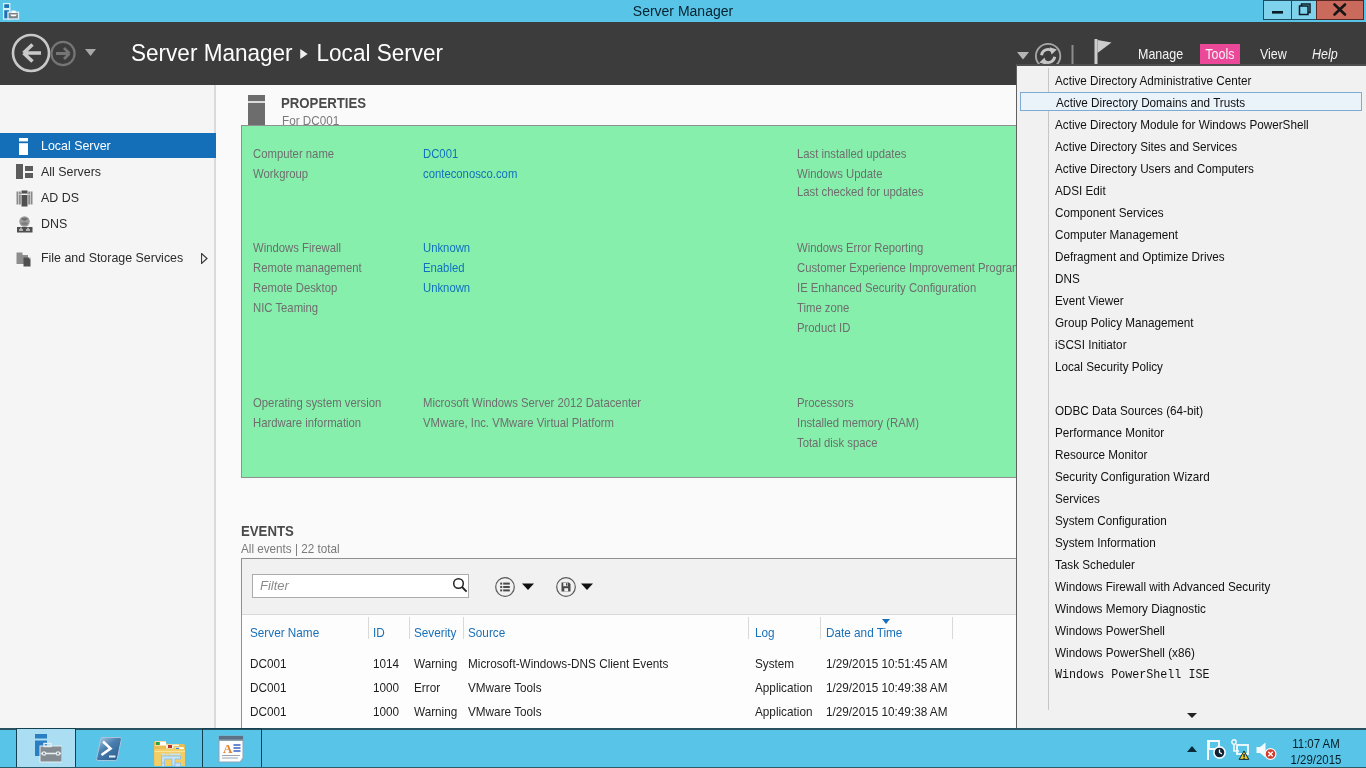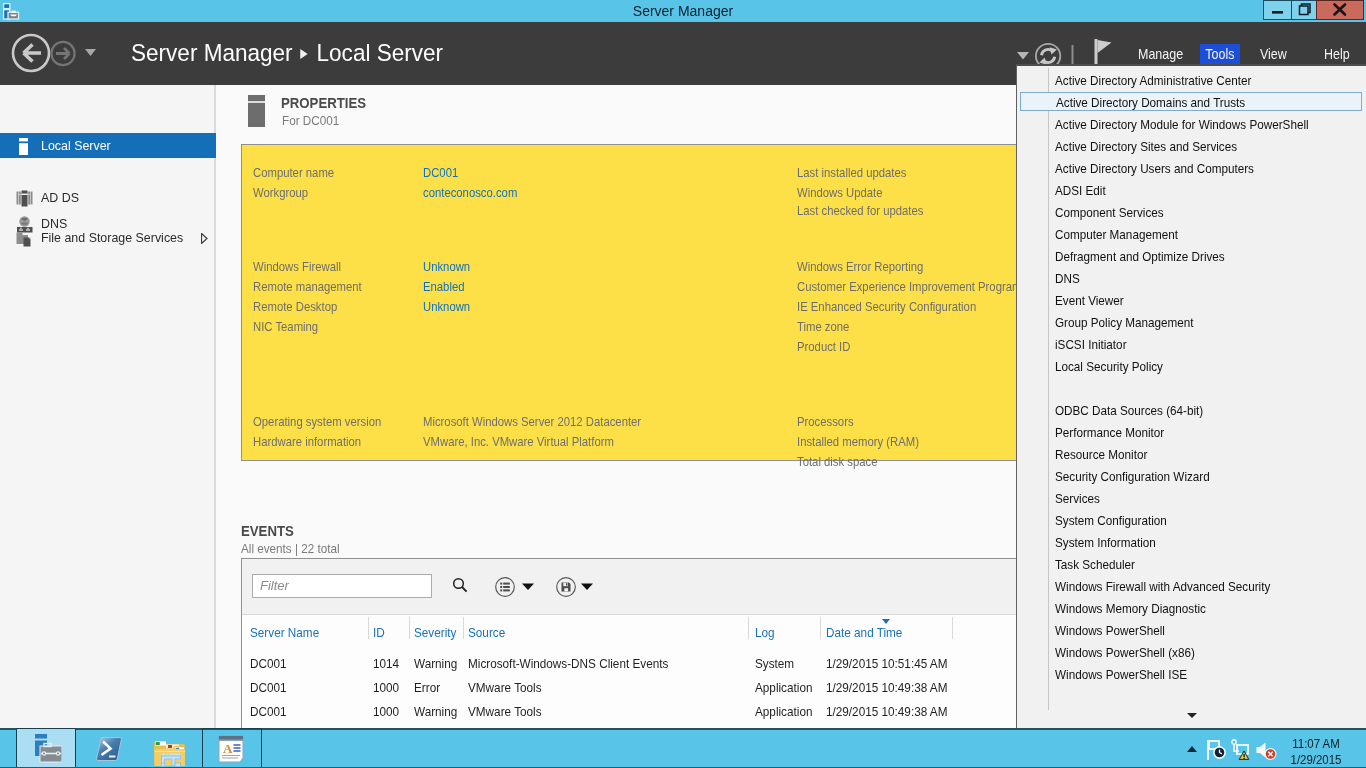--- a/index.html
+++ b/index.html
@@ -15,48 +15,48 @@
   #btnmax { left:1291px; width:26px; background:#7fd2ec; }
   #btnclose { left:1316px; width:48px; background:#c96a5d; border-color:#5a2420; }
 
   
   #toolbar { left:0; top:22px; width:1366px; height:63px; background:#3c3c3c; }
   #crumb { left:131px; top:17px; font-size:24.5px; color:#fdfdfd; transform:scaleX(0.92); transform-origin:0 50%; }
   .crumbsep { display:inline-block; width:0; height:0; border-left:8px solid #efefef; border-top:5px solid transparent; border-bottom:5px solid transparent; margin:0 10px 2px 8px; }
   #menuitems { top:24px; left:1120px; font-size:14.5px; color:#f4f4f4; }
   .mi { position:absolute; top:0; }
   .mtx { display:inline-block; transform:scaleX(0.86); transform-origin:0 50%; white-space:nowrap; }
-  #toolsbtn { left:80px; top:-2px; width:40px; height:20px; background:#1d4ed8; text-align:center; line-height:20px; }
+  #toolsbtn { left:80px; top:-2px; width:40px; height:20px; background:#ec4899; text-align:center; line-height:20px; }
 
   
   #sidebar { left:0; top:85px; width:216px; height:643px; background:#f5f5f5; border-right:2px solid #dadada; }
   .navitem { position:absolute; left:0; width:216px; height:26px; font-size:13.5px; color:#2b2b2b; line-height:26px; }
   .navitem .lbl { position:absolute; left:41px; top:0; transform:scaleX(0.92); transform-origin:0 50%; white-space:nowrap; }
   .navitem .ic { position:absolute; left:16px; top:5px; width:17px; height:17px; }
   #nav-local { background:#156fb8; color:#ffffff; height:25px; line-height:25px; }
 
   
   #content { left:218px; top:85px; width:1148px; height:643px; background:#fafafa; }
 
   
   #prop-icon { left:30px; top:10px; width:17px; height:32px; background:#6d6d6d; }
   #prop-icon:before { content:""; position:absolute; left:0; top:6px; width:17px; height:2px; background:#f0f0f0; opacity:.85;}
   #prop-title { left:63px; top:9px; font-size:15px; font-weight:bold; color:#4a4a4a; transform:scaleX(0.88); transform-origin:0 50%; }
   #prop-sub { left:64px; top:28px; font-size:13px; color:#7a7a7a; transform:scaleX(0.9); transform-origin:0 50%; }
-  #prop-panel { left:23px; top:59px; width:1125px; height:317px; background:#fde047; border:1px solid #909090; border-right:none; }
+  #prop-panel { left:23px; top:40px; width:1125px; height:353px; background:#86efac; border:1px solid #909090; border-right:none; }
   .plabel { position:absolute; font-size:13px; color:#6e6e6e; white-space:nowrap; transform:scaleX(0.87); transform-origin:0 50%; }
   .pval { position:absolute; font-size:13px; color:#1271bd; white-space:nowrap; transform:scaleX(0.87); transform-origin:0 50%; }
   .pvalg { position:absolute; font-size:13px; color:#6f6f6f; white-space:nowrap; transform:scaleX(0.87); transform-origin:0 50%; }
 
   
   #ev-title { left:23px; top:437px; font-size:15px; font-weight:bold; color:#4a4a4a; transform:scaleX(0.88); transform-origin:0 50%; }
   #ev-sub { left:23px; top:456px; font-size:13px; color:#7a7a7a; transform:scaleX(0.9); transform-origin:0 50%; }
   #ev-panel { left:23px; top:473px; width:1125px; height:170px; background:#fdfdfd; border:1px solid #909090; border-right:none; border-bottom:none;}
   #ev-toolbar { left:0; top:0; width:1125px; height:56px; background:#f1f1f1; border-bottom:1px solid #d9d9d9; }
-  #filter { left:10px; top:15px; width:180px; height:24px; background:#ffffff; border:1px solid #ababab; font-style:italic; color:#8a8a8a; font-size:13px; line-height:22px; padding-left:7px; }
+  #filter { left:10px; top:15px; width:217px; height:24px; background:#ffffff; border:1px solid #ababab; font-style:italic; color:#8a8a8a; font-size:13px; line-height:22px; padding-left:7px; }
   .evh { position:absolute; top:10px; font-size:13.5px; color:#1a70b8; white-space:nowrap; transform:scaleX(0.87); transform-origin:0 50%; }
   .evc { position:absolute; font-size:13.5px; color:#1f1f1f; white-space:nowrap; transform:scaleX(0.87); transform-origin:0 50%; }
   .colsep { position:absolute; top:1px; width:1px; height:22px; background:#d9d9d9; }
 
   
   #menu { left:1016px; top:64px; width:350px; height:664px; background:#f1f1f1; border-left:1px solid #606060; border-top:2px solid #4e4e4e; }
   #gutter { left:31px; top:2px; width:1px; height:642px; background:#c6c6c6; }
   .tmi { position:absolute; left:3px; width:344px; height:22px; font-size:13px; color:#111; line-height:22px; }
   .tmi span { position:absolute; left:35px; transform:scaleX(0.9); transform-origin:0 50%; white-space:nowrap; }
   #tmi-hl { background:#eaf2fa; border:1px solid #7fabd2; height:19px !important; line-height:19px !important; width:342px; }
@@ -121,21 +121,21 @@
       </g>
     </g>
     <rect x="57.5" y="9" width="2" height="21" fill="#8c8c8c"></rect>
     <rect x="80.5" y="3" width="3" height="26" fill="#cdcdcd"></rect>
     <path d="M83.5 4 L97.5 6.5 L83.5 17 Z" fill="#cdcdcd"></path>
   </svg>
   <div id="menuitems" class="abs" style="position:absolute;">
     <div class="mi" style="left:18px;"><span class="mtx">Manage</span></div>
     <div class="mi" id="toolsbtn"><span class="mtx" style="transform-origin:50% 50%;">Tools</span></div>
     <div class="mi" style="left:140px;"><span class="mtx">View</span></div>
-    <div class="mi" style="left:204px;"><span class="mtx">Help</span></div>
+    <div class="mi" style="left:192px;font-style:italic;"><span class="mtx">Help</span></div>
   </div>
 </div>
 
 <div id="sidebar" class="abs">
   <div class="navitem" style="top:40px;margin-top:8px;">
     <svg class="ic" viewBox="0 0 17 17">
         <g fill="#5c5c5c">
           <rect x="0" y="0" width="7" height="5"></rect>
           <rect x="8.5" y="0" width="8.5" height="5"></rect>
           <rect x="0" y="6" width="7" height="11"></rect>
@@ -144,20 +144,30 @@
         </g>
       </svg>
     <span class="lbl">Dashboard</span>
   </div>
   <div class="navitem" id="nav-local" style="top:48px;">
     <svg class="ic" viewBox="0 0 17 17">
         <rect x="3" y="0" width="9" height="17" fill="#ffffff"></rect>
         <rect x="3" y="3.4" width="9" height="1.8" fill="#156fb8"></rect>
       </svg>
     <span class="lbl">Local Server</span>
+  </div>
+  <div class="navitem" style="top:74px;">
+    <svg class="ic" viewBox="0 0 17 17">
+        <g fill="#5c5c5c">
+          <rect x="0" y="0" width="7" height="15"></rect>
+          <rect x="9" y="2" width="8" height="5"></rect>
+          <rect x="9" y="9" width="8" height="5"></rect>
+        </g>
+      </svg>
+    <span class="lbl">All Servers</span>
   </div>
   <div class="navitem" style="top:100px;">
     <svg class="ic" viewBox="0 0 17 17">
         <g fill="#8b8b8b">
           <rect x="0.5" y="1.5" width="1.8" height="13"></rect>
           <rect x="2.8" y="1.5" width="2" height="3"></rect>
           <rect x="2.8" y="5" width="2" height="9.5"></rect>
           <rect x="14.7" y="1.5" width="1.8" height="13"></rect>
           <rect x="12.2" y="1.5" width="2" height="3"></rect>
           <rect x="12.2" y="5" width="2" height="9.5"></rect>
@@ -173,21 +183,21 @@
         <path d="M5 2.5 a8 8 0 0 1 7 0 a9 9 0 0 1 -3.5 2.5 a7 7 0 0 1 -3.5 -2.5 Z" fill="#6e6e6e"></path>
         <path d="M4.5 7.5 a6 6 0 0 0 8 0 a7 7 0 0 0 -4 -1.5 a7 7 0 0 0 -4 1.5 Z" fill="#7d7d7d"></path>
         <rect x="1" y="11" width="15.5" height="5.5" fill="#4f4f4f"></rect>
         <rect x="3" y="13.2" width="4" height="1.6" fill="#c9c9c9"></rect>
         <rect x="10" y="13.2" width="4" height="1.6" fill="#c9c9c9"></rect>
         <circle cx="5" cy="12.3" r="0.7" fill="#ffffff"></circle>
         <circle cx="12" cy="12.3" r="0.7" fill="#ffffff"></circle>
       </svg>
     <span class="lbl">DNS</span>
   </div>
-  <div class="navitem" style="top:140px;">
+  <div class="navitem" style="top:160px;">
     <svg class="ic" viewBox="0 0 17 17">
         <rect x="0.5" y="2.5" width="6" height="2.5" fill="#8d8d8d"></rect>
         <rect x="0.5" y="5" width="11.5" height="9" fill="#8d8d8d"></rect>
         <rect x="7.5" y="7.5" width="7" height="9" fill="#4f4f4f"></rect>
         <path d="M12.5 7.5 l2 0 l0 2 z" fill="#fafafa"></path>
       </svg>
     <span class="lbl">File and Storage Services</span>
     <svg class="abs" style="left:201px; top:8px;" width="7" height="11" viewBox="0 0 7 11">
         <path d="M0.5 0.5 L6 5.5 L0.5 10.5 Z" fill="none" stroke="#3c3c3c" stroke-width="1.2"></path>
       </svg>
@@ -368,21 +378,21 @@
     </div>
   <div class="tmi" style="top:554px;">
       <span>Windows PowerShell</span>
     </div>
   <div class="tmi" style="top:532px;">
       <span>Windows Memory Diagnostic</span>
     </div>
   <div class="tmi" style="top:576px;">
       <span>Windows PowerShell (x86)</span>
     </div>
-  <div class="tmi" style="top:598px;">
+  <div class="tmi" style="top:598px;font-family:Liberation Mono, monospace;">
       <span>Windows PowerShell ISE</span>
     </div>
   <div id="menu-arrow" class="abs"></div>
 </div>
 
 <div id="taskbar" class="abs">
   <div id="tb-sm" class="abs">
     <svg class="abs" style="left:14px; top:5px;" width="31" height="30" viewBox="0 0 31 30">
       <rect x="4" y="0" width="12" height="22" fill="#2a7fc2"></rect>
       <rect x="4" y="4.5" width="12" height="2" fill="#abdef2"></rect>

